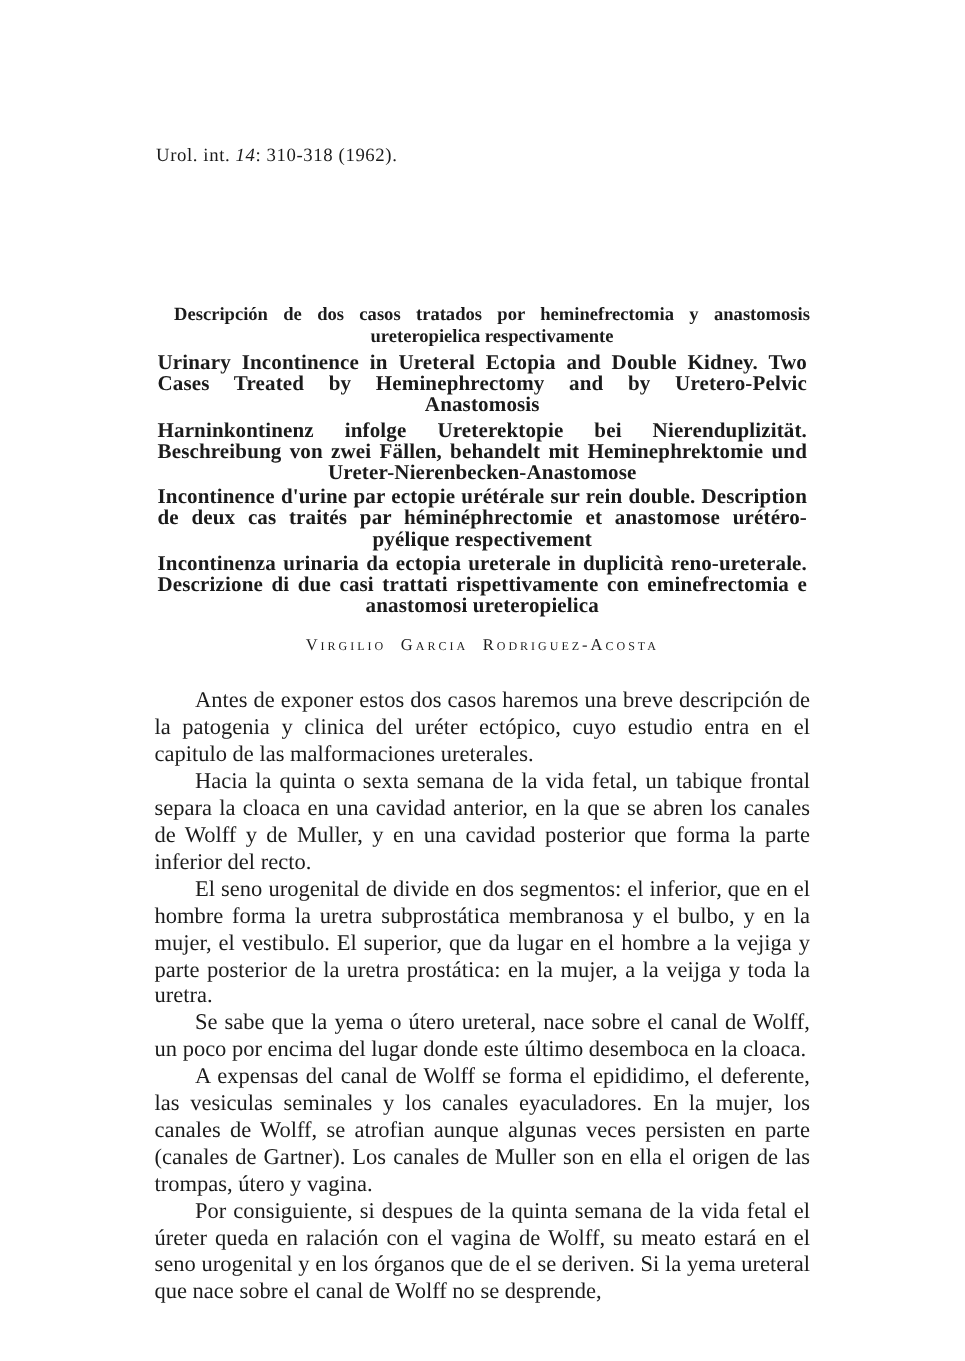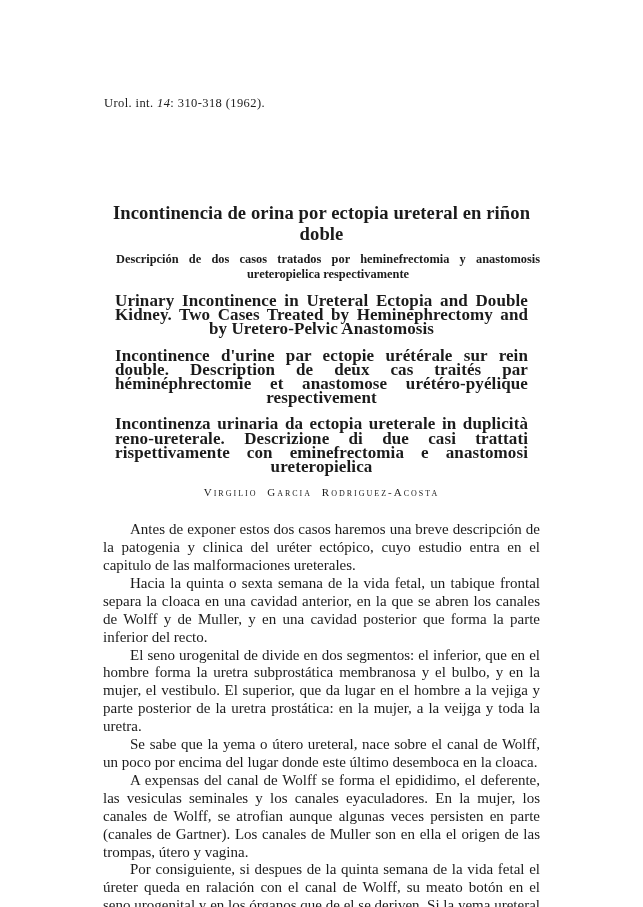--- a/index.html
+++ b/index.html
@@ -42,23 +42,23 @@
   }
   .subtitle {
     margin: 0 0 4px 13px;
     font-weight: 700;
     font-size: 12.4px;
     line-height: 15px;
     text-align: justify;
     text-align-last: center;
   }
   .abstract {
-    margin: 12px;
+    margin: 2px;
     font-weight: 700;
-    font-size: 17px;
+    font-size: 14px;
     line-height: 14.2px;
     letter-spacing: 0.1px;
     text-align: justify;
     text-align-last: center;
   }
   .author {
     margin: 12px 0 0 0;
     text-align: center;
     font-variant: small-caps;
     font-size: 11px;
@@ -80,33 +80,33 @@
 <body>
 
 <div class="page">
 
   <div class="journal-ref">
     <span>Urol. int. </span><span class="vol">14</span><span>: 310-318 (1962).</span>
   </div>
 
   <div class="main">
 
-    <h1 class="title">Incontinencia de orina por ectopia ureteral en riñon doble</h1>
 
     <p class="subtitle">Descripción de dos casos tratados por heminefrectomia y anastomosis ureteropielica respectivamente</p>
 
     <p class="abstract">Urinary Incontinence in Ureteral Ectopia and Double Kidney. Two Cases Treated by Heminephrectomy and by Uretero-Pelvic Anastomosis</p>
+    <p class="abstract">Harninkontinenz infolge Ureterektopie bei Nierenduplizität. Beschreibung von zwei Fällen, behandelt mit Heminephrektomie und Ureter-Nierenbecken-Anastomose</p>
     <p class="abstract">Incontinence d'urine par ectopie urétérale sur rein double. Description de deux cas traités par héminéphrectomie et anastomose urétéro-pyélique respectivement</p>
     <p class="abstract">Incontinenza urinaria da ectopia ureterale in duplicità reno-ureterale. Descrizione di due casi trattati rispettivamente con eminefrectomia e anastomosi ureteropielica</p>
 
     <p class="author">Virgilio Garcia Rodriguez-Acosta</p>
 
     <div class="body-text">
       <p>Antes de exponer estos dos casos haremos una breve descripción de la patogenia y clinica del uréter ectópico, cuyo estudio entra en el capitulo de las malformaciones ureterales.</p>
       <p>Hacia la quinta o sexta semana de la vida fetal, un tabique frontal separa la cloaca en una cavidad anterior, en la que se abren los canales de Wolff y de Muller, y en una cavidad posterior que forma la parte inferior del recto.</p>
       <p>El seno urogenital de divide en dos segmentos: el inferior, que en el hombre forma la uretra subprostática membranosa y el bulbo, y en la mujer, el vestibulo. El superior, que da lugar en el hombre a la vejiga y parte posterior de la uretra prostática: en la mujer, a la veijga y toda la uretra.</p>
       <p>Se sabe que la yema o útero ureteral, nace sobre el canal de Wolff, un poco por encima del lugar donde este último desemboca en la cloaca.</p>
       <p>A expensas del canal de Wolff se forma el epididimo, el deferente, las vesiculas seminales y los canales eyaculadores. En la mujer, los canales de Wolff, se atrofian aunque algunas veces persisten en parte (canales de Gartner). Los canales de Muller son en ella el origen de las trompas, útero y vagina.</p>
-      <p>Por consiguiente, si despues de la quinta semana de la vida fetal el úreter queda en ralación con el canal de Wolff, su meato botón en el seno urogenital y en los órganos que de el se deriven. Si la yema ureteral que nace sobre el canal de Wolff no se desprende,</p>
+      <p>Por consiguiente, si despues de la quinta semana de la vida fetal el úreter queda en ralación con el vagina de Wolff, su meato estará en el seno urogenital y en los órganos que de el se deriven. Si la yema ureteral que nace sobre el canal de Wolff no se desprende,</p>
     </div>
 
   </div>
 </div>
 
 </body></html>

